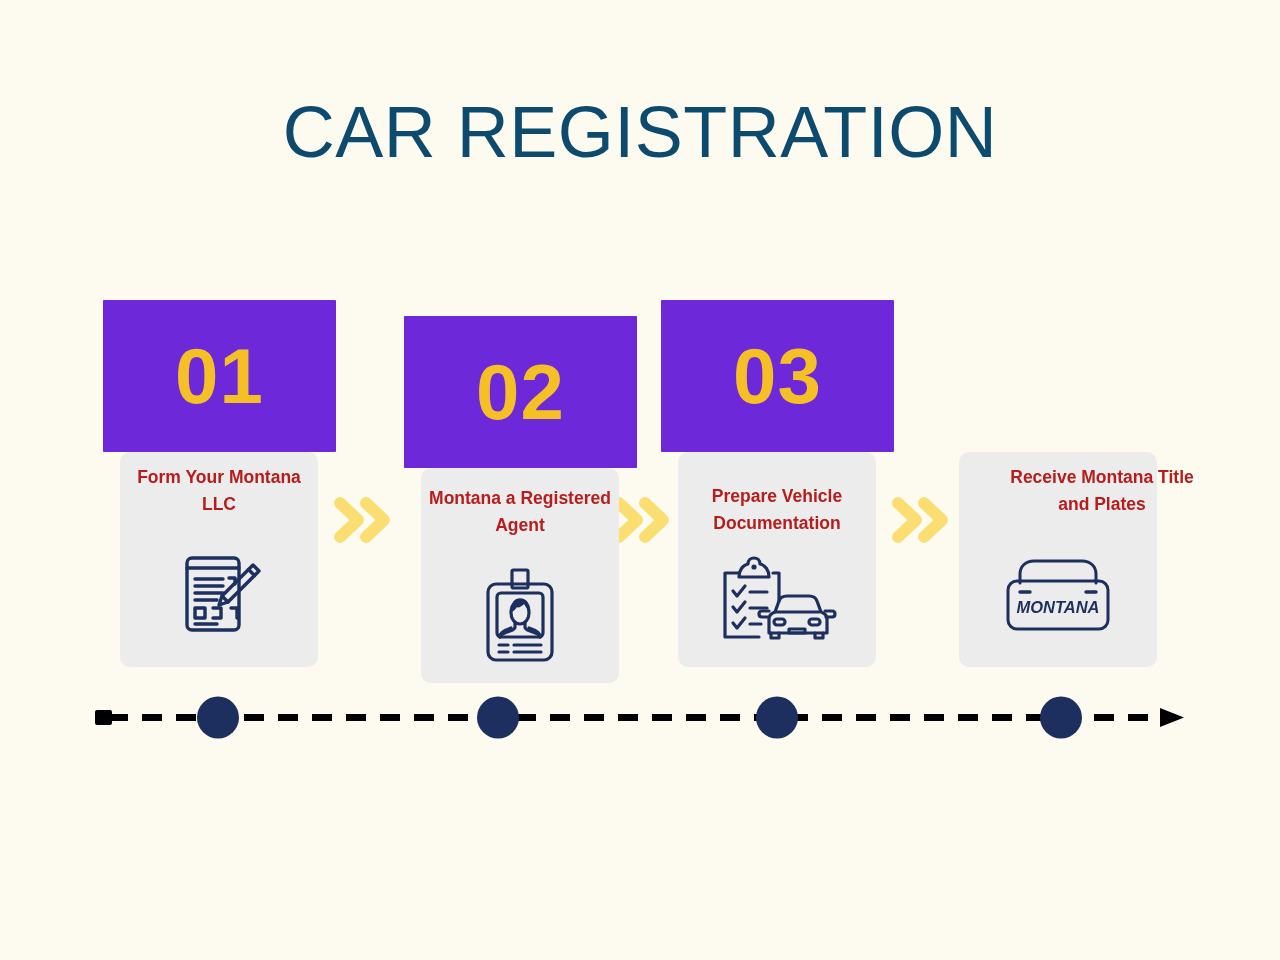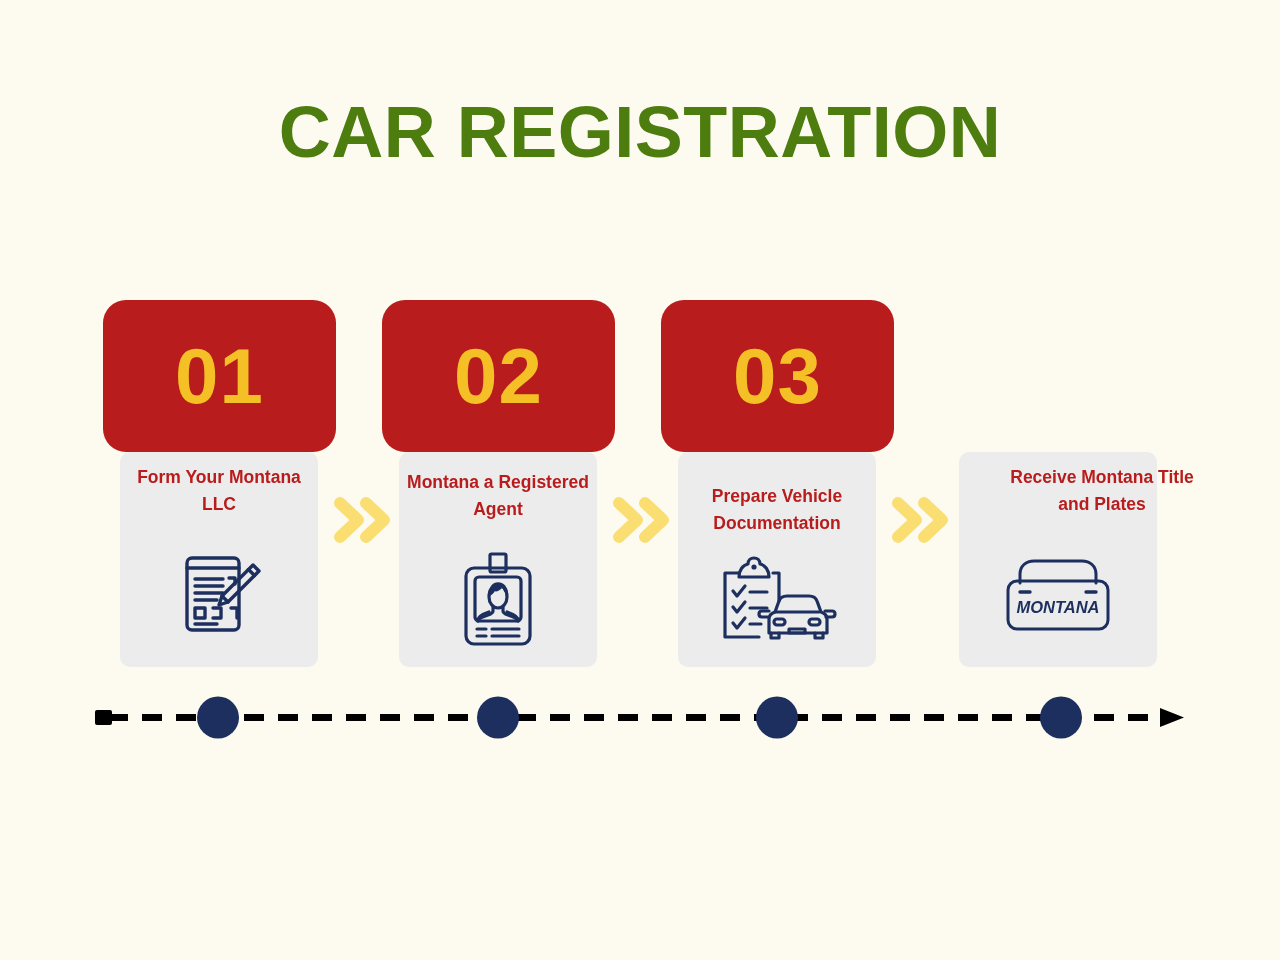--- a/index.html
+++ b/index.html
@@ -16,43 +16,43 @@
   }
 
   
   .title {
     position: absolute;
     top: 96px;
     left: 0;
     width: 1280px;
     text-align: center;
     font-size: 72px;
-    font-weight: bold;
+    font-weight: normal;
     letter-spacing: 0.5px;
-    color: #4d7c0f;
+    color: #0c4a6e;
     line-height: 1;
   }
 
   
   .steps {
     position: absolute;
     top: 300px;
     left: 0;
     width: 1280px;
     height: 370px;
   }
 
   .step {
     position: absolute;
     top: 0;
     width: 233px;
     height: 368px;
   }
   .step-1 { left: 103px; }
-  .step-2 { left: 382px; }
+  .step-2 { left: 404px; margin-top: 16px; }
   .step-3 { left: 661px; }
   .step-4 { left: 945px; }
 
   .step-body {
     position: absolute;
     left: 17px;
     top: 152px;
     width: 198px;
     height: 215px;
     background: #ececec;
@@ -60,22 +60,22 @@
     z-index: 1;
   }
   .step-4 .step-body { left: 14px; width: 198px; }
 
   .step-head {
     position: absolute;
     left: 0;
     top: 0;
     width: 233px;
     height: 152px;
-    background: #b91c1c;
-    border-radius: 23px;
+    background: #6d28d9;
+    border-radius: 1px;
     z-index: 2;
     display: flex;
     align-items: center;
     justify-content: center;
   }
   .step-num {
     font-size: 78px;
     font-weight: bold;
     color: #f5c026;
     letter-spacing: 1px;

